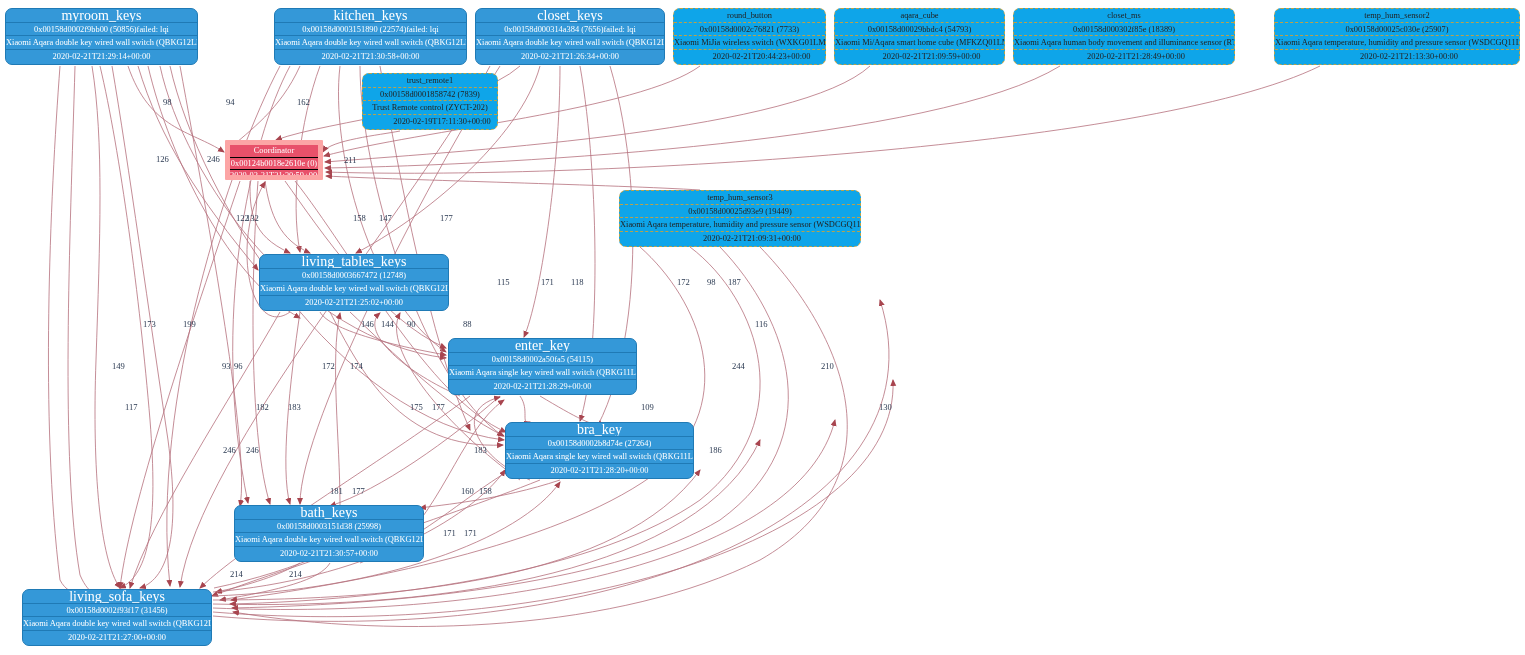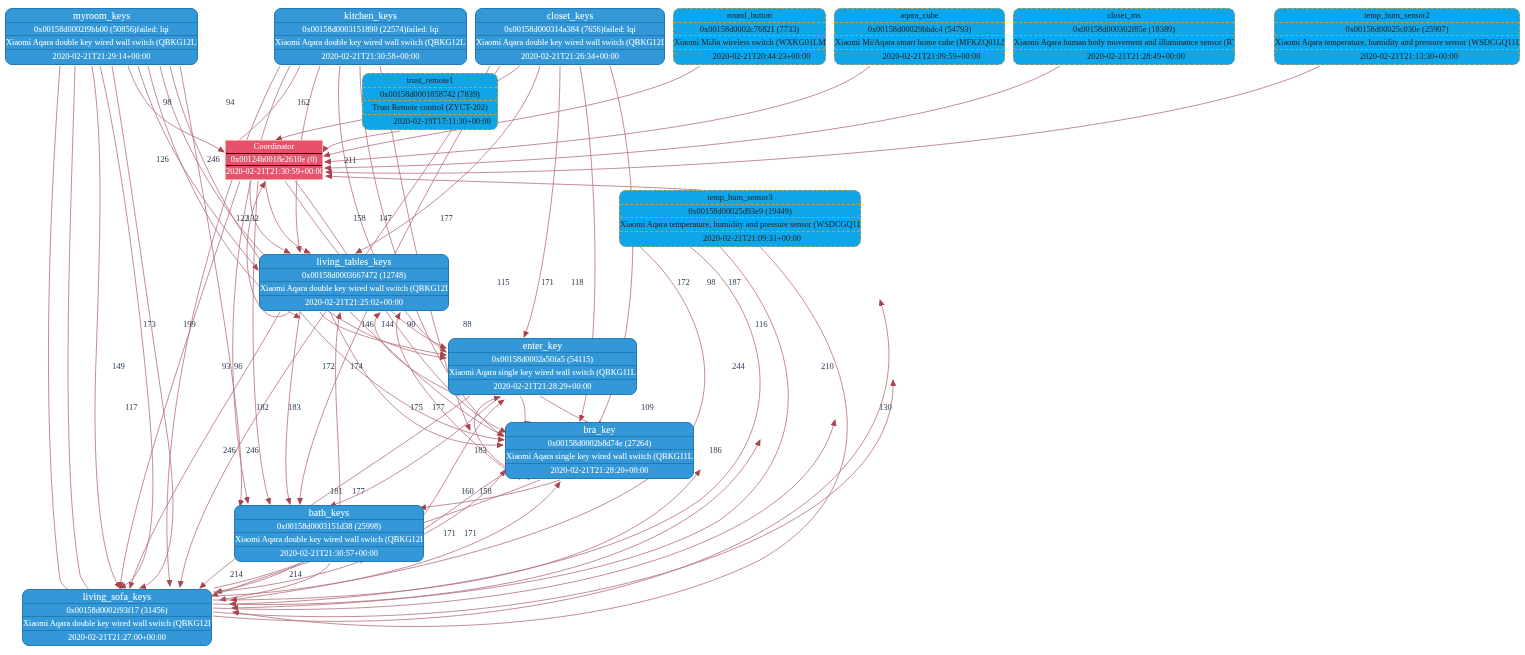--- a/index.html
+++ b/index.html
@@ -6,24 +6,24 @@
   body{font-family:"Liberation Serif", serif;}
   #stage{position:relative;width:1525px;height:655px;overflow:hidden;background:#fff;}
   #edges{position:absolute;left:0;top:0;width:1525px;height:655px;}
   .node{position:absolute;box-sizing:border-box;}
   .node .row{box-sizing:border-box;text-align:center;white-space:nowrap;overflow:hidden;}
 
   
   .n-router{border:1px solid #1f7ab5;border-radius:7px;background:#3498d8;overflow:hidden;}
   .n-router .row{color:#ffffff;border-bottom:1px solid #1f7ab5;font-size:8.4px;line-height:13.7px;height:13.7px;}
   .n-router .row:last-child{border-bottom:none;}
-  .n-router .row.title{font-size:10px;}
+  .n-router .row.title{font-size:14px;}
 
   
-  .n-coord{border:1px solid #fca5a5;border-radius:1px;background:#e8516a;overflow:hidden;}
+  .n-coord{border:5px solid #fca5a5;border-radius:1px;background:#e8516a;overflow:hidden;}
   .n-coord .row{color:#ffffff;border-bottom:1px solid #000;font-size:8.4px;line-height:12.6px;height:12.6px;}
   .n-coord .row:last-child{border-bottom:none;}
 
   
   .n-end{border:1px dashed #b9a24a;border-radius:7px;background:#0ea5e9;overflow:hidden;}
   .n-end .row{color:#222222;border-bottom:1px dashed #b9a24a;font-size:8.4px;line-height:13.7px;height:13.7px;}
   .n-end .row:last-child{border-bottom:none;margin-left:24px;}
 
   .elabel{position:absolute;font-size:8.6px;color:#2b3a52;white-space:nowrap;
           font-family:"Liberation Serif", serif;}

